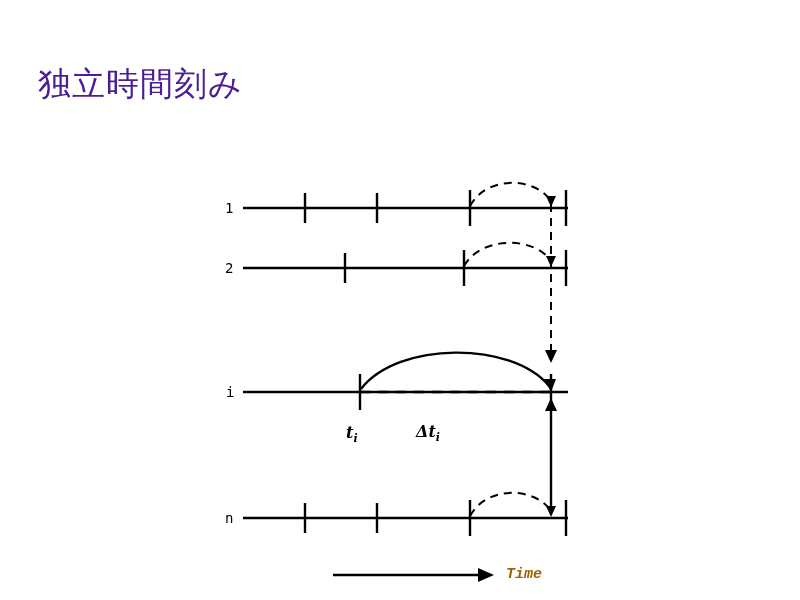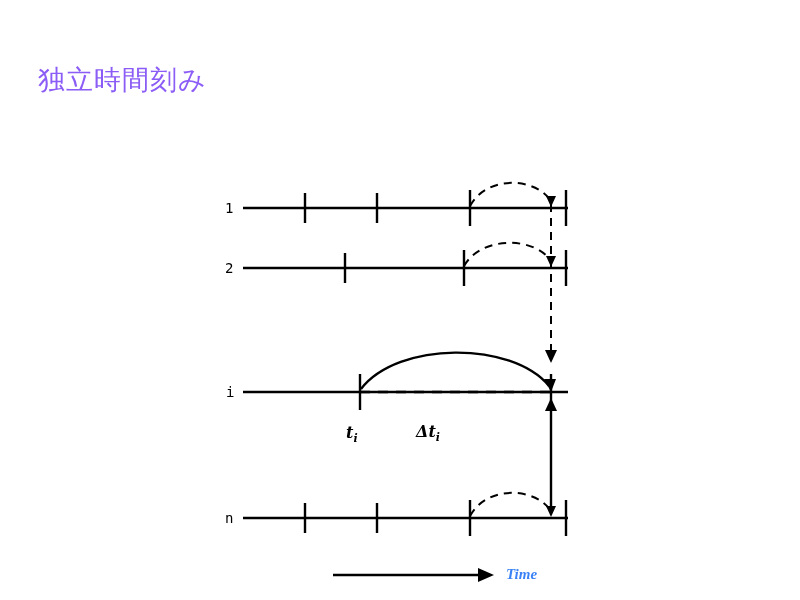--- a/index.html
+++ b/index.html
@@ -19,23 +19,23 @@
     left: 0;
     top: 0;
     width: 800px;
     height: 600px;
     background: #ffffff;
   }
   #title {
     position: absolute;
     left: 38px;
     top: 62px;
-    font-size: 27px;
+    font-size: 33px;
     font-family: "DejaVu Sans", sans-serif;
-    color: #8b5cf6;
+    color: #4c1d95;
     letter-spacing: 1px;
     white-space: nowrap;
   }
   #figure {
     position: absolute;
     left: 0;
     top: 0;
     width: 800px;
     height: 600px;
   }
@@ -51,25 +51,25 @@
     font-style: italic;
     font-weight: bold;
     font-size: 16px;
     color: #000000;
   }
   .math-label sub {
     font-size: 11px;
   }
   #time-label {
     position: absolute;
-    font-family: Liberation Serif, serif;
+    font-family: Liberation Mono, monospace;
     font-style: italic;
     font-weight: bold;
     font-size: 15px;
-    color: #3b82f6;
+    color: #a16207;
   }
 </style>
 </head>
 <body>
 
 <div id="slide">
 
   <div id="title">独立時間刻み</div>
 
   <svg id="figure" viewBox="0 0 800 600" width="800" height="600" xmlns="http://www.w3.org/2000/svg">

